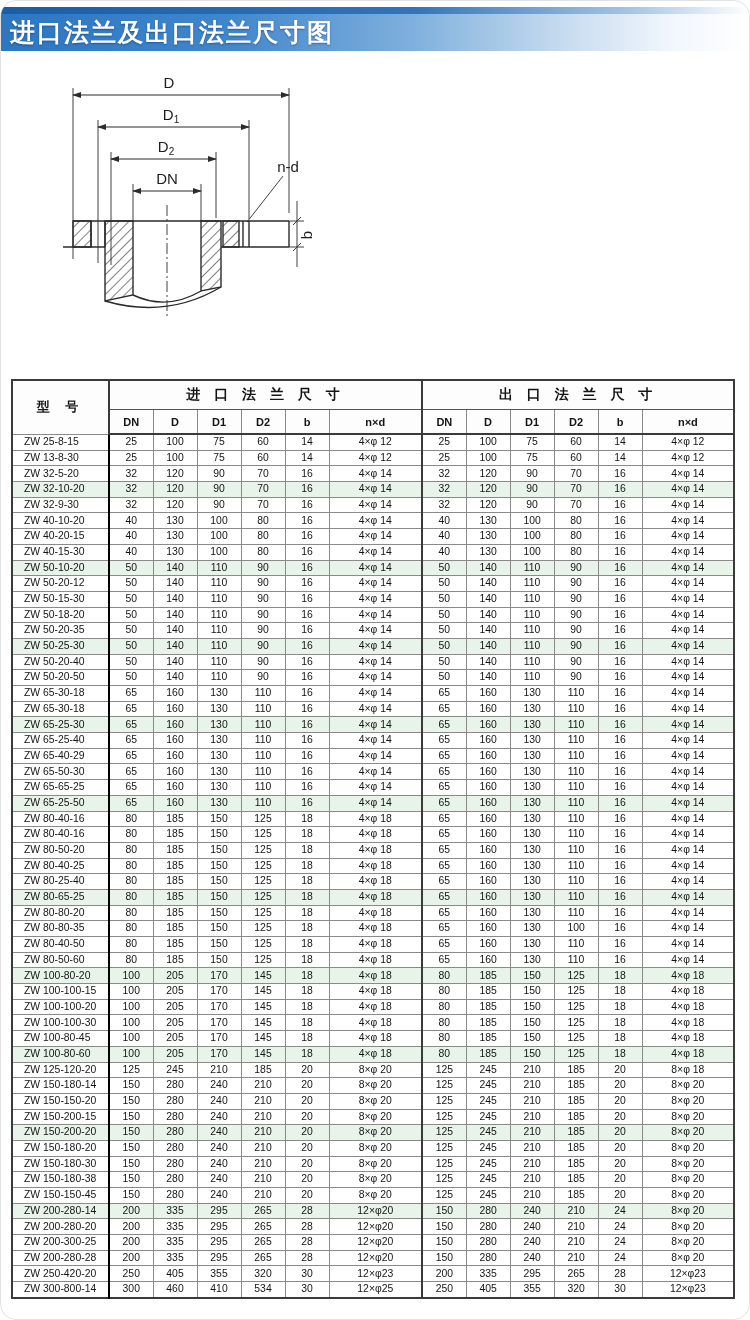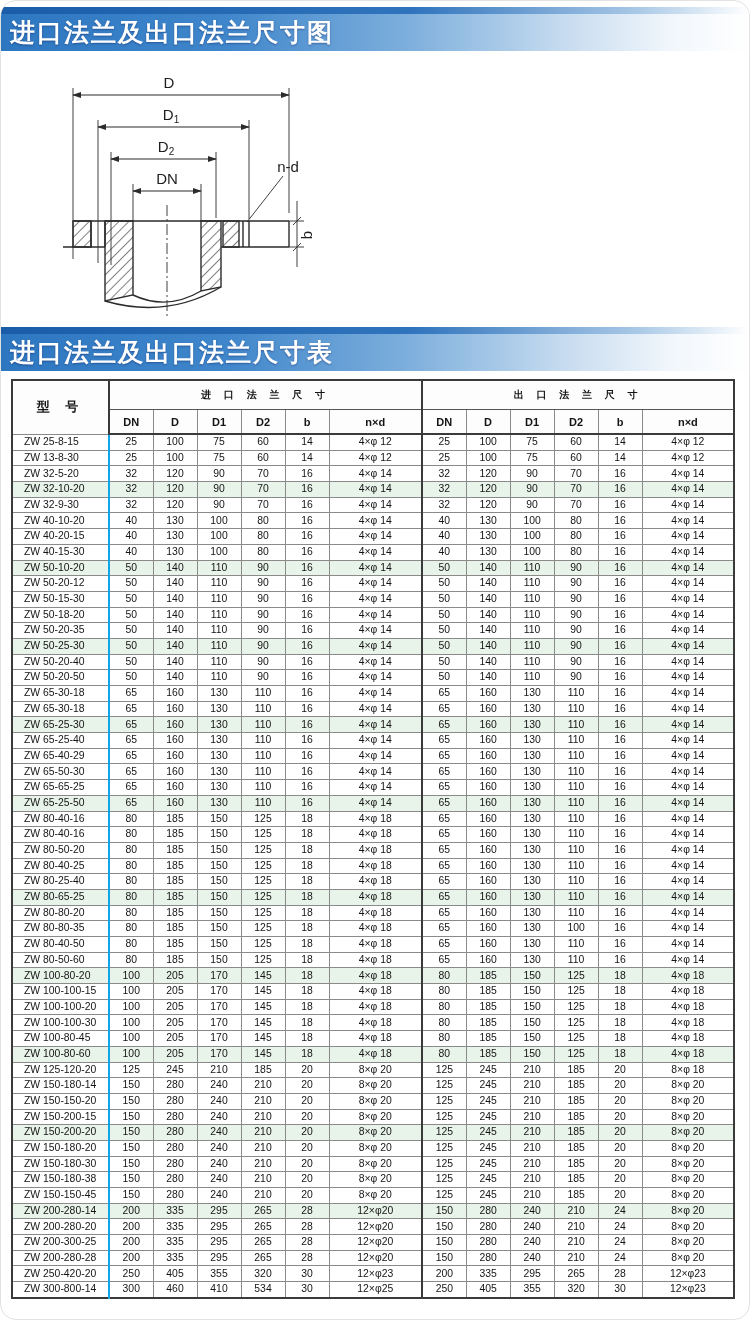--- a/index.html
+++ b/index.html
@@ -17,26 +17,26 @@
   
   #drawing{position:absolute;left:50px;top:60px;width:350px;height:265px;}
   #drawing svg{width:100%;height:100%;}
 
   
   #tablewrap{position:absolute;left:10px;top:378px;width:730px;}
   table{border-collapse:collapse;table-layout:fixed;width:582px;background:#fff;}
   th,td{border:1px solid #8a8a8a;color:#141414;overflow:hidden;white-space:nowrap;}
   table{border:2px solid #3a3a3a;}
   thead th{background:#fdfdfd;}
-  .gh{font-size:10px;font-weight:bold;letter-spacing:5px;height:26px;border-bottom:1px solid #555;}
+  .gh{font-size:14px;font-weight:bold;letter-spacing:5px;height:26px;border-bottom:1px solid #555;}
   .mh{font-size:13px;font-weight:bold;letter-spacing:6px;border-right:2px solid #3a3a3a;}
   .sh{font-size:11px;font-weight:bold;height:21px;}
   tbody td{font-size:10.4px;height:14.7px;line-height:1;text-align:center;padding:0;}
   tbody td.model{text-align:left;padding-left:11px;}
-  td:nth-child(1){border-right:2px solid #0ea5e9;}
+  td:nth-child(1){border-right:2px solid #000000;}
   td:nth-child(7), th.sep{border-right:2px solid #3a3a3a;}
   thead tr:last-child th{border-bottom:2px solid #3a3a3a;}
   tr.hl td{background:#e8f3ea;}
 </style>
 </head>
 <body>
 
 <div id="page">
 
   <div class="banner" style="top:13px;">
@@ -104,23 +104,20 @@
         <line x1="238" y1="186" x2="253" y2="186"></line>
         <line x1="246" y1="140" x2="246" y2="206"></line>
         <line x1="242" y1="164" x2="250" y2="156"></line>
         <line x1="242" y1="190" x2="250" y2="182"></line>
       </g>
 
       <line x1="116" y1="144" x2="116" y2="256" stroke="#2b2b2b" stroke-width="0.9" stroke-dasharray="11 3 2 3"></line>
     </svg>
   </div>
 
-  <div class="banner" style="top:333px;">
-    <span class="txt">进口法兰及出口法兰尺寸表</span>
-  </div>
 
   <div id="tablewrap">
     <table>
       <colgroup>
         <col style="width:97px">
         <col style="width:44px">
           <col style="width:44px">
           <col style="width:44px">
           <col style="width:44px">
           <col style="width:44px">

